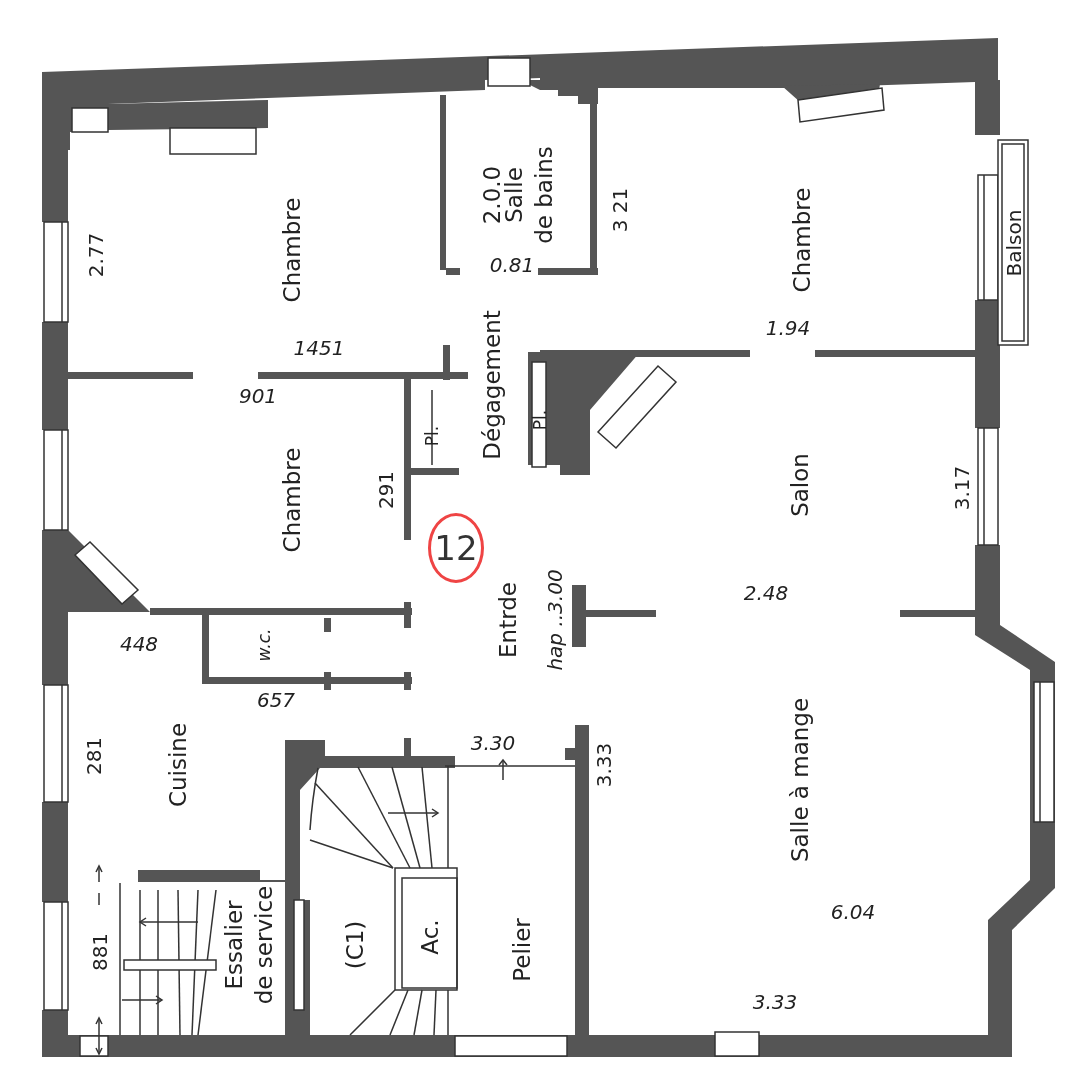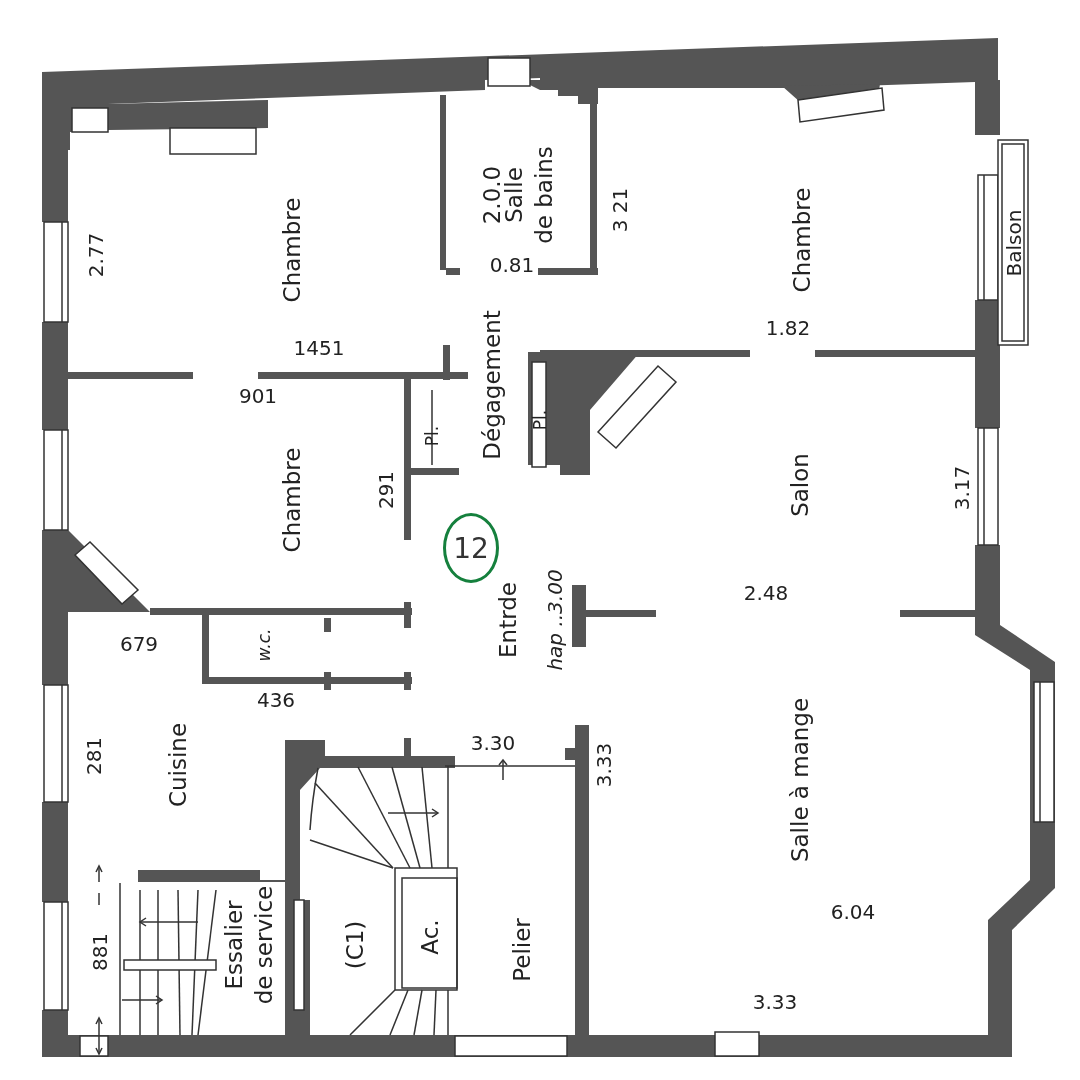--- a/index.html
+++ b/index.html
@@ -1,25 +1,25 @@
 <!DOCTYPE html>
 <html><head>
 <meta charset="utf-8">
 <style>
   html, body { margin:0; padding:0; background:#ffffff; }
   body { width:1080px; height:1080px; position:relative; overflow:hidden; font-family:"DejaVu Sans", sans-serif; color:#222; }
   #plan { position:absolute; left:0; top:0; width:1080px; height:1080px; }
   .lbl { position:absolute; white-space:nowrap; font-size:22px; color:#222; line-height:1; }
   .rot { transform-origin:center center; transform:translate(-50%,-50%) rotate(-90deg); }
-  .hor { transform:translate(-50%,-50%); }
+  .hor { transform:translate(-50%,-50%);font-style:italic; }
   .big { font-size:23px; }
   .dim { font-size:20px; }
   .small { font-size:17px; }
   .ital { font-style:italic; }
-  .badge { position:absolute; left:443px; top:513px; width:56px; height:70px; border:3px solid #15803d; border-radius:50%; box-sizing:border-box; display:flex; align-items:center; justify-content:center; font-size:28px; color:#333; }
+  .badge { position:absolute; left:428px; top:513px; width:56px; height:70px; border:3px solid #ef4444; border-radius:50%; box-sizing:border-box; display:flex; align-items:center; justify-content:center; font-size:34px; color:#333; }
 </style>
 </head>
 <body>
 
 <svg id="plan" viewBox="0 0 1080 1080" xmlns="http://www.w3.org/2000/svg">
 
   <g fill="#555555" stroke="none">
 
     <polygon points="42,72 998,38 998,80 975,82 800,88 598,88 540,90 540,78 485,80 485,90 108,104 108,130 70,132 70,150 42,150"></polygon>
     <polygon points="108,104 268,100 268,128 108,130"></polygon>
@@ -169,29 +169,29 @@
 <div class="lbl big rot" style="left:800px;top:780px;">Salle à mange</div>
 <div class="lbl big rot" style="left:234px;top:945px;">Essalier</div>
 <div class="lbl big rot" style="left:264px;top:945px;">de service</div>
 <div class="lbl big rot" style="left:355px;top:945px;">(C1)</div>
 <div class="lbl big rot" style="left:430px;top:937px;">Ac.</div>
 <div class="lbl big rot" style="left:522px;top:950px;">Pelier</div>
 
 <div class="lbl dim rot" style="left:96px;top:255px;">2.77</div>
 <div class="lbl dim hor" style="left:512px;top:265px;">0.81</div>
 <div class="lbl dim rot" style="left:620px;top:210px;">3 21</div>
-<div class="lbl dim hor" style="left:788px;top:328px;">1.82</div>
+<div class="lbl dim hor" style="left:788px;top:328px;">1.94</div>
 <div class="lbl dim hor" style="left:280px;top:348px;margin-left:39px;">1451</div>
 <div class="lbl dim hor" style="left:258px;top:396px;text-align:center;">901</div>
 <div class="lbl dim rot" style="left:386px;top:490px;">291</div>
 <div class="lbl dim rot" style="left:962px;top:488px;">3.17</div>
 <div class="lbl dim rot ital" style="left:555px;top:620px;">hap ..3.00</div>
 <div class="lbl dim hor" style="left:766px;top:593px;">2.48</div>
-<div class="lbl dim hor" style="left:139px;top:644px;">679</div>
-<div class="lbl dim hor" style="left:276px;top:700px;">436</div>
+<div class="lbl dim hor" style="left:139px;top:644px;">448</div>
+<div class="lbl dim hor" style="left:276px;top:700px;">657</div>
 <div class="lbl dim rot" style="left:94px;top:756px;">281</div>
 <div class="lbl dim hor" style="left:493px;top:727px;margin-top:16px;">3.30</div>
 <div class="lbl dim rot" style="left:604px;top:765px;">3.33</div>
 <div class="lbl dim hor" style="left:853px;top:869px;margin-top:43px;">6.04</div>
 <div class="lbl dim rot" style="left:100px;top:952px;">881</div>
 <div class="lbl dim hor" style="left:775px;top:1002px;">3.33</div>
 
 <div class="badge">12</div>
 
 </body></html>

